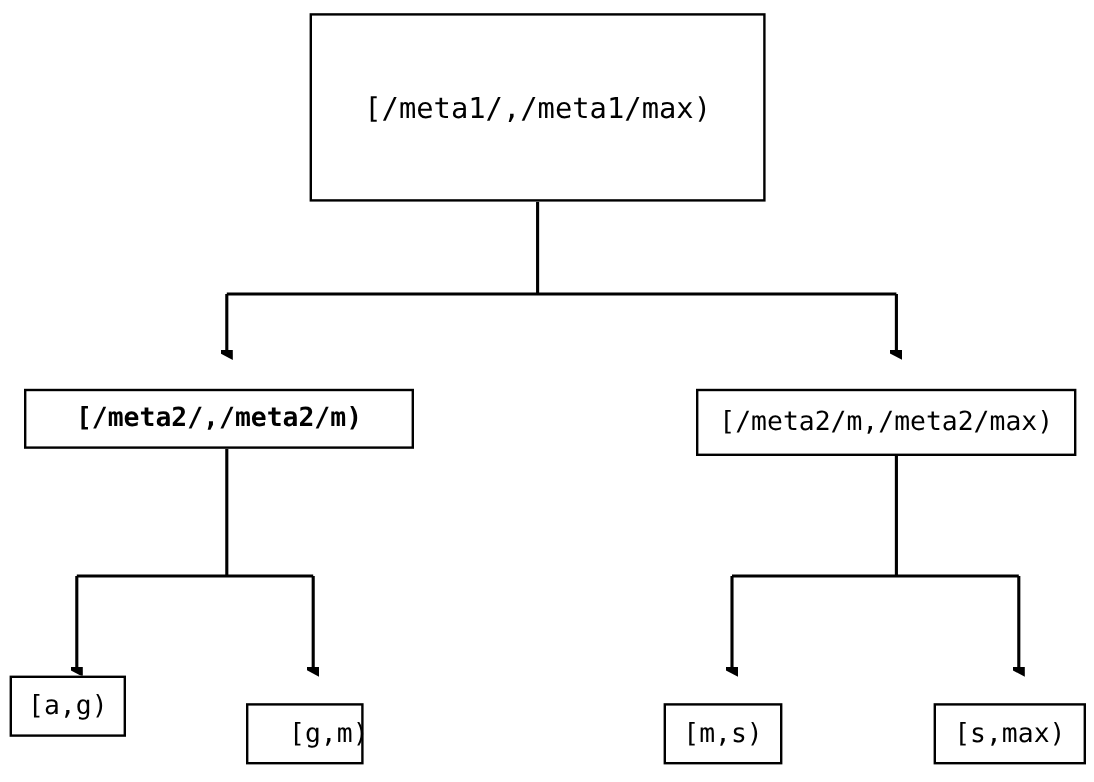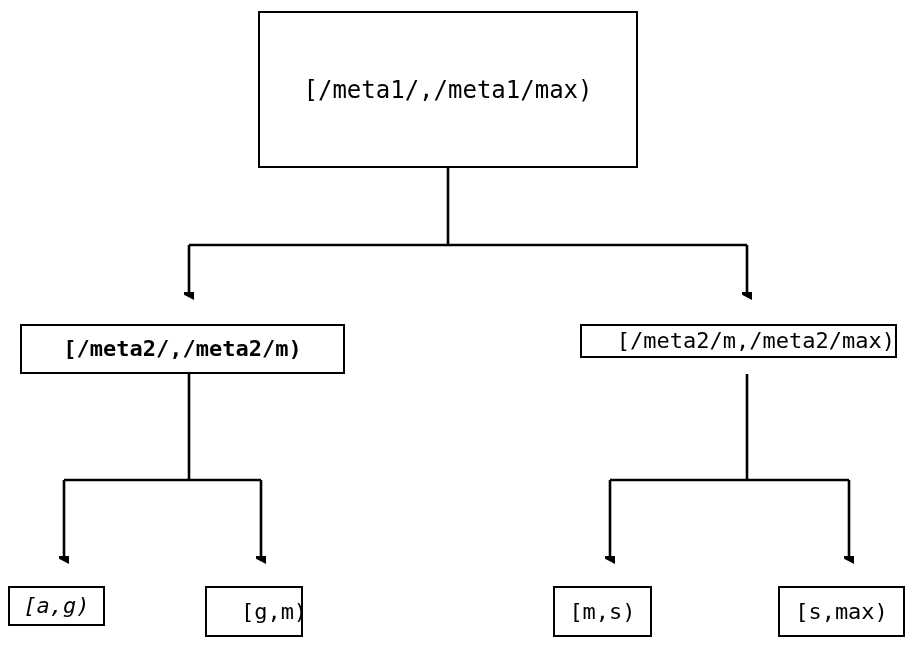--- a/index.html
+++ b/index.html
@@ -37,22 +37,22 @@
     white-space: pre;
     z-index: 2;
   }
   .node-label {
     display: block;
     line-height: 1;
     letter-spacing: 0px;
   }
   .node-root   { left: 258px; top: 11px;  width: 380px; height: 157px; }
   .node-mid-l  { left: 20px;  top: 324px; width: 325px; height: 50px; font-weight: bold;  }
-  .node-mid-r  { left: 580px; top: 324px; width: 317px; height: 34px; justify-content: flex-end;  }
-  .node-leaf-1 { left: 8px;   top: 586px; width: 97px;  height: 40px; font-style: italic;  }
+  .node-mid-r  { left: 580px; top: 324px; width: 317px; height: 56px;  }
+  .node-leaf-1 { left: 8px;   top: 563px; width: 97px;  height: 51px;  }
   .node-leaf-2 { left: 205px; top: 586px; width: 98px;  height: 51px; padding-left: 40px;  }
   .node-leaf-3 { left: 553px; top: 586px; width: 99px;  height: 51px;  }
   .node-leaf-4 { left: 778px; top: 586px; width: 127px; height: 51px;  }
   .fs-24 { font-size: 24px; }
   .fs-22 { font-size: 22px; }
 </style>
 </head>
 <body>
 
 <div id="canvas">

